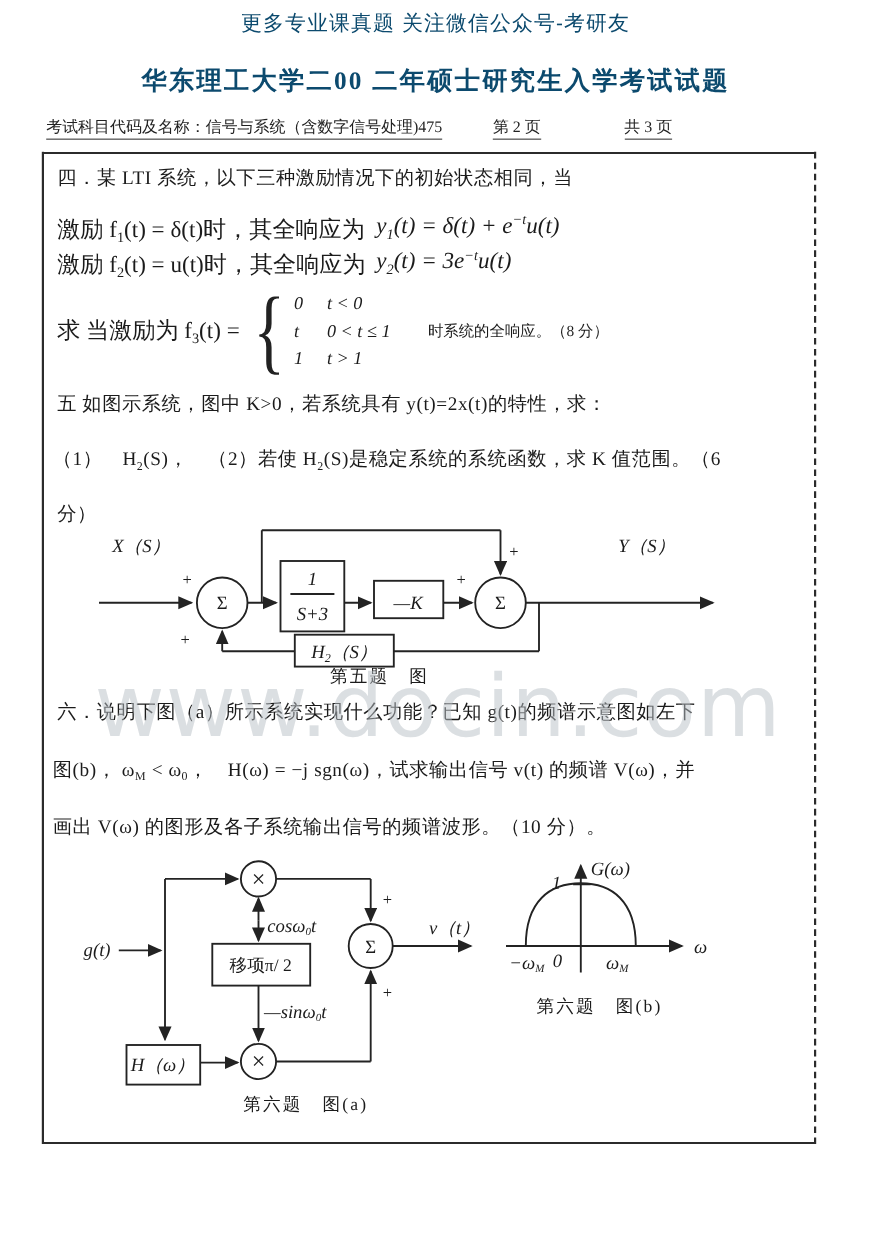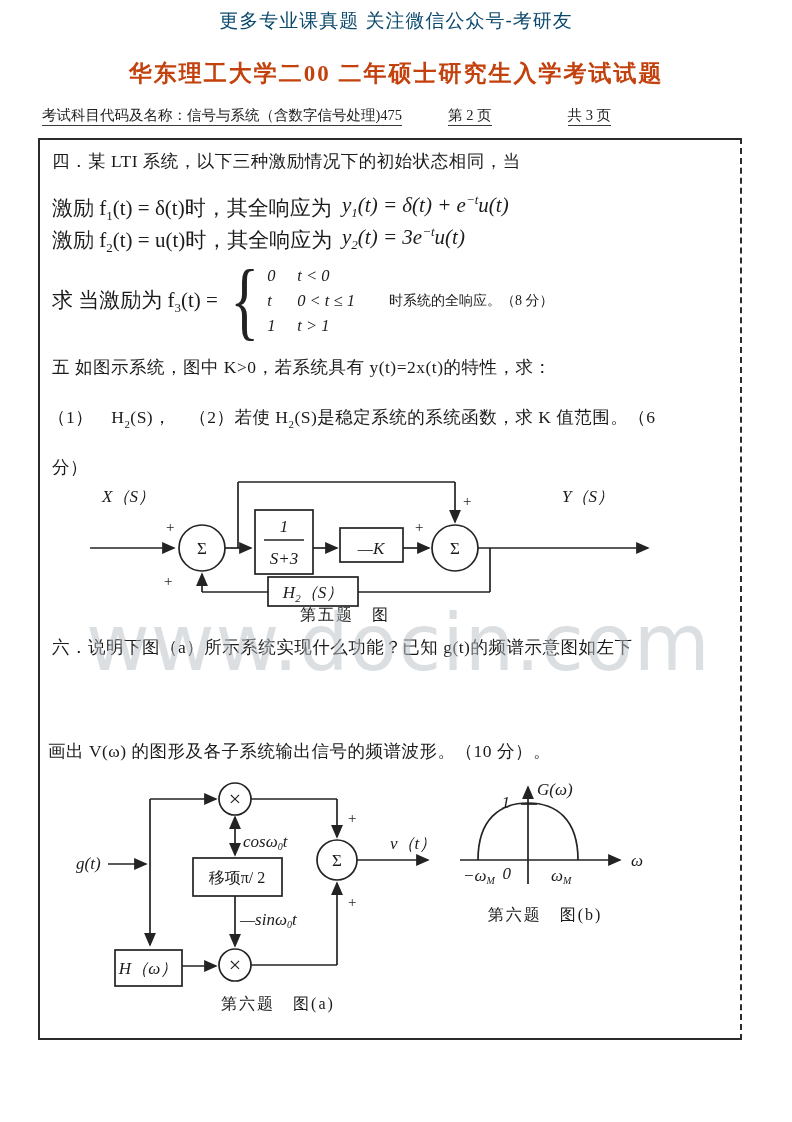--- a/index.html
+++ b/index.html
@@ -8,21 +8,21 @@
     font-family:"Liberation Serif","DejaVu Serif",serif;color:#1b1b1b;
     overflow:hidden;
   }
   .banner{
     position:absolute;top:8px;left:0;width:100%;text-align:center;
     font-family:"Liberation Sans","DejaVu Sans",sans-serif;
     font-weight:normal;font-size:19px;color:#0c4a6e;letter-spacing:1px;
   }
   .title{
     position:absolute;top:58px;left:0;width:100%;text-align:center;
-    font-size:23px;font-weight:bold;letter-spacing:2px;color:#c2410c;
+    font-size:23px;font-weight:bold;letter-spacing:2px;color:#0c4a6e;
   }
   .header-row{
     position:absolute;top:106px;left:42px;width:730px;font-size:14.5px;color:#222;
     white-space:nowrap;
   }
   .header-row .seg{border-bottom:1.5px solid #3a3a3a;padding-bottom:2px;}
   .header-row .page{margin-left:46px;}
   .header-row .total{margin-left:76px;}
   .main-box{
     position:absolute;left:38px;top:138px;width:700px;height:898px;
@@ -145,20 +145,21 @@
     <text class="sig" x="42" y="32">X（S）</text>
     <text class="sig" x="502" y="32">Y（S）</text>
     <text class="plus" x="106" y="62">+</text>
     <text class="plus" x="104" y="116">+</text>
     <text class="plus" x="403" y="36">+</text>
     <text class="plus" x="355" y="62">+</text>
     <text class="cap" x="285" y="150" text-anchor="middle">第五题　图</text>
   </svg>
 
   <div class="abs bodytext" style="left:12px;top:494px;">六．说明下图（a）所示系统实现什么功能？已知 g(t)的频谱示意图如左下</div>
+  <div class="abs bodytext" style="left:8px;top:546px;"><span>图(b)， ω</span><sub>M</sub><span> &lt; ω</span><sub>0</sub><span>，　H(ω) = −j sgn(ω)，试求输出信号 v(t) 的频谱 V(ω)，并</span></div>
   <div class="abs bodytext" style="left:8px;top:598px;">画出 V(ω) 的图形及各子系统输出信号的频谱波形。（10 分）。</div>
 
   <svg class="abs" style="left:20px;top:637px;" width="400" height="245" viewBox="0 0 400 245">
     <defs>
       <marker id="ah2" markerWidth="9" markerHeight="8" refX="7" refY="3.5" orient="auto">
         <path d="M0,0 L8,3.5 L0,7 z" fill="#232323" stroke="none"></path>
       </marker>
     </defs>
     <g>
       <line x1="48" y1="87" x2="86" y2="87" marker-end="url(#ah2)"></line>

